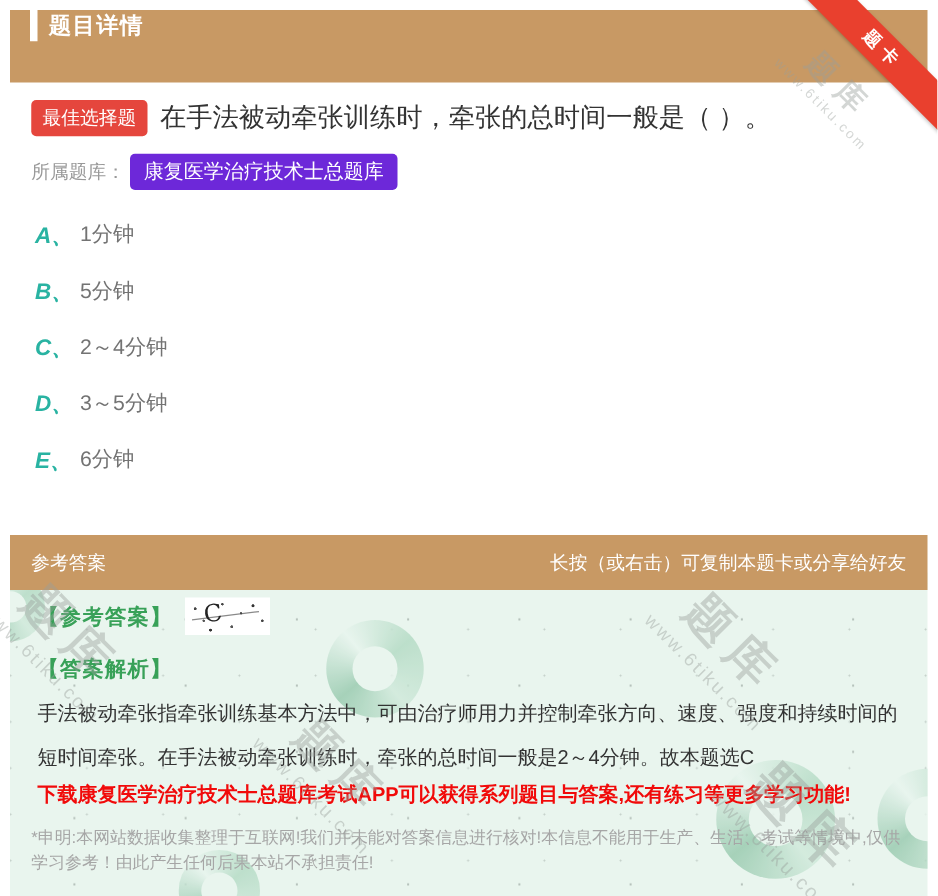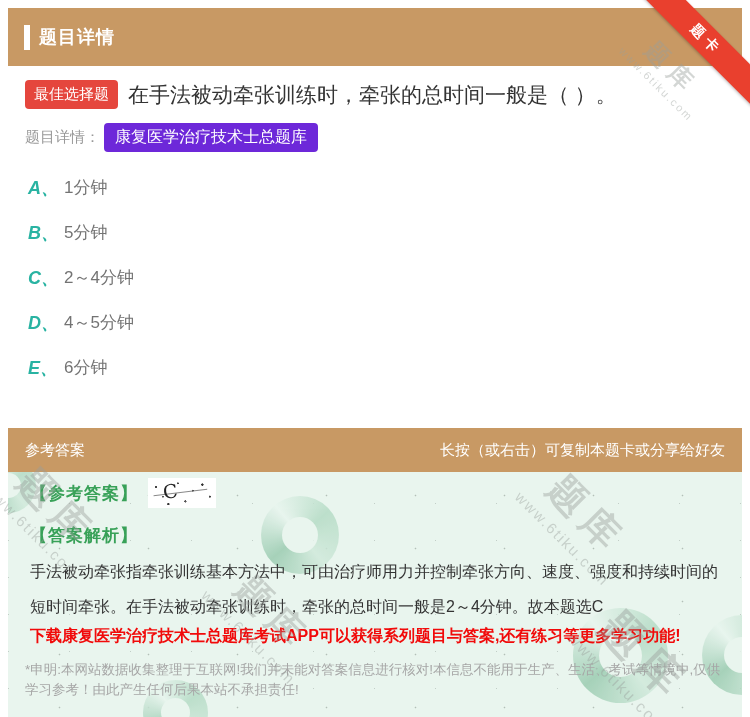--- a/index.html
+++ b/index.html
@@ -5,21 +5,21 @@
   * { margin:0; padding:0; box-sizing:border-box; }
   html,body { width:750px; height:717px; }
   body {
     position:relative; overflow:hidden; background:#ffffff;
     font-family:"Liberation Sans","DejaVu Sans",sans-serif; color:#333;
   }
 
   
   .top-bar {
     position:absolute; left:8px; top:8px; width:734px; height:58px;
-    background:#c89964; display:flex; align-items:center;
+    background:#c89964; display:flex; 
   }
   .title-tick { width:6px; height:25px; background:#ffffff; margin-left:16px; }
   .page-title { color:#fff; font-size:18px; font-weight:bold; margin-left:9px; letter-spacing:1px; }
 
   
   .ribbon-wrap { position:absolute; top:0; right:0; width:112px; height:112px; overflow:hidden; z-index:8; }
   .ribbon-band {
     position:absolute; top:26px; right:-36px; width:160px; padding:5px 0;
     background:#e9402e; transform:rotate(45deg);
     color:#fff; font-size:14px; font-weight:bold; text-align:center; letter-spacing:5px;
@@ -139,40 +139,40 @@
   <div class="ribbon-fold-b"></div>
   <div class="ribbon-band">题卡</div>
 </div>
 
 <div class="q-row">
   <span class="type-badge">最佳选择题</span>
   <span class="q-text">在手法被动牵张训练时，牵张的总时间一般是（ ）。</span>
 </div>
 
 <div class="bank-row">
-  <span class="bank-label">题目详情：</span>
+  <span class="bank-label">所属题库：</span>
   <span class="bank-badge">康复医学治疗技术士总题库</span>
 </div>
 
 <div class="options">
   <div class="option-row">
     <span class="opt-letter">A、</span>
     <span class="opt-text">1分钟</span>
   </div>
   <div class="option-row">
     <span class="opt-letter">B、</span>
     <span class="opt-text">5分钟</span>
   </div>
   <div class="option-row">
     <span class="opt-letter">C、</span>
     <span class="opt-text">2～4分钟</span>
   </div>
   <div class="option-row">
     <span class="opt-letter">D、</span>
-    <span class="opt-text">4～5分钟</span>
+    <span class="opt-text">3～5分钟</span>
   </div>
   <div class="option-row">
     <span class="opt-letter">E、</span>
     <span class="opt-text">6分钟</span>
   </div>
 </div>
 
 <div class="ans-bar">
   <span class="ans-bar-left">参考答案</span>
   <span class="ans-bar-right">长按（或右击）可复制本题卡或分享给好友</span>

